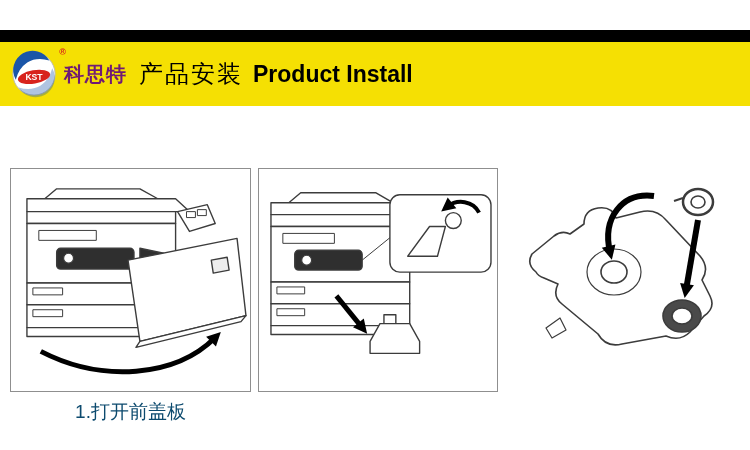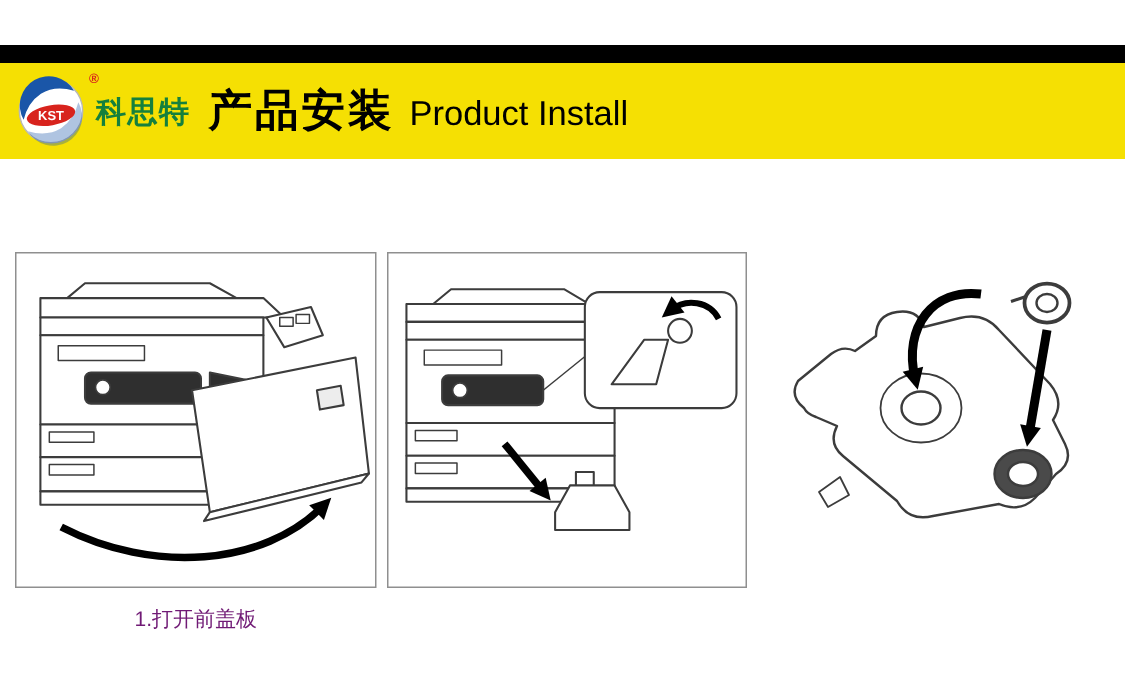--- a/index.html
+++ b/index.html
@@ -7,34 +7,34 @@
   body { font-family:"Liberation Sans","DejaVu Sans",sans-serif; color:#000; }
   .page { position:relative; width:750px; height:450px; background:#fff; overflow:hidden; }
 
   .topbar { position:absolute; left:0; top:30px; width:750px; height:12px; background:#000; }
 
   .band { position:absolute; left:0; top:42px; width:750px; height:64px; background:#F5E003;
           display:flex; align-items:center; }
   .logo-wrap { position:relative; width:48px; height:48px; margin-left:10px; flex:0 0 auto; }
   .logo-wrap svg { width:48px; height:48px; display:block; }
   .reg { position:absolute; top:-3px; right:-8px; font-size:9px; font-weight:bold; color:#D8231D; }
-  .brand { margin-left:6px; font-size:20px; font-weight:bold; letter-spacing:1px; color:#15803d; }
+  .brand { margin-left:6px; font-size:20px; font-weight:bold; letter-spacing:1px; color:#701a75; }
   .title { margin-left:12px; display:flex; align-items:baseline; gap:10px; }
-  .title-cn { font-size:29px; font-weight:bold; letter-spacing:2px; }
-  .title-en { font-size:23px; font-weight:normal; }
+  .title-cn { font-size:24px; font-weight:normal; letter-spacing:2px; }
+  .title-en { font-size:23px; font-weight:bold; }
 
   .steps { position:absolute; top:168px; left:0; width:750px; height:282px; }
   .step { position:absolute; top:0; }
   .step1 { left:10px;  width:241px; }
   .step2 { left:258px; width:240px; }
   .step3 { left:502px; width:246px; }
   .panel { height:224px; background:#fff; }
   .bordered { border:1px solid #8f8f8f; }
   .panel svg { width:100%; height:100%; display:block; }
-  .caption { margin-top:9px; text-align:center; font-size:14px; line-height:22px; color:#701a75; }
+  .caption { margin-top:9px; text-align:center; font-size:19px; line-height:22px; color:#0c4a6e; }
 </style>
 </head>
 <body>
 
 <div class="page">
 
   <div class="topbar"></div>
 
   <header class="band">
     <div class="logo-wrap">

